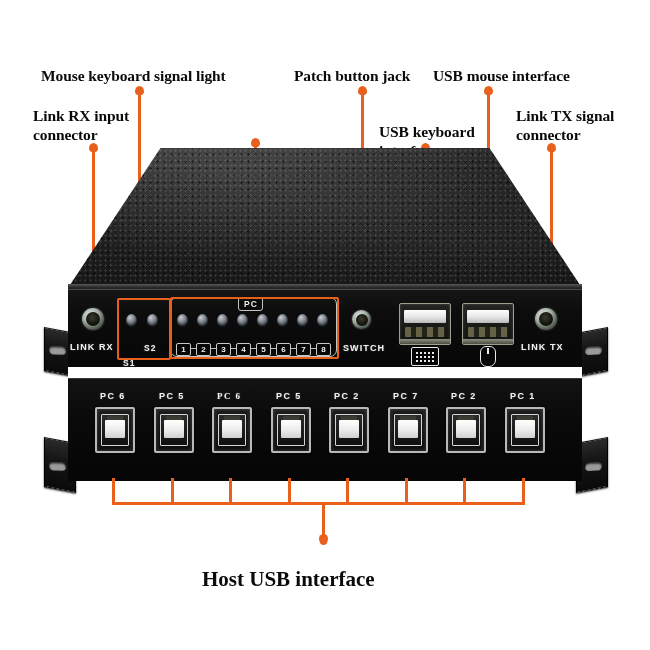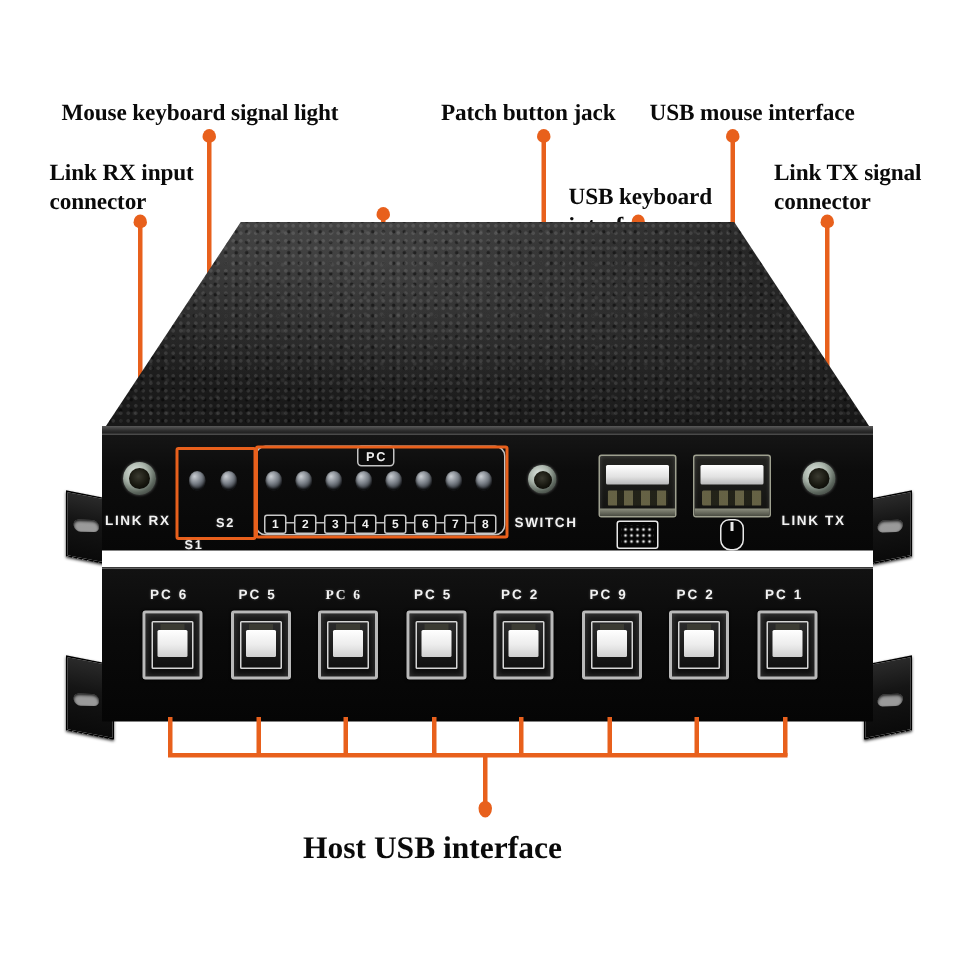--- a/index.html
+++ b/index.html
@@ -397,21 +397,21 @@
 
     <div class="gap"></div>
 
     <div class="face2"></div>
 
     <div class="silk" style="left:100px;top:391px;font-size:9px;letter-spacing:1.4px;">PC 6</div>
     <div class="silk" style="left:159px;top:391px;font-size:9px;letter-spacing:1.4px;">PC 5</div>
     <div class="silk" style="left:217px;top:391px;font-size:9px;letter-spacing:1.4px;font-family:Liberation Serif, serif;">PC 6</div>
     <div class="silk" style="left:276px;top:391px;font-size:9px;letter-spacing:1.4px;">PC 5</div>
     <div class="silk" style="left:334px;top:391px;font-size:9px;letter-spacing:1.4px;">PC 2</div>
-    <div class="silk" style="left:393px;top:391px;font-size:9px;letter-spacing:1.4px;">PC 9</div>
+    <div class="silk" style="left:393px;top:391px;font-size:9px;letter-spacing:1.4px;">PC 7</div>
     <div class="silk" style="left:451px;top:391px;font-size:9px;letter-spacing:1.4px;text-align:right;">PC 2</div>
     <div class="silk" style="left:510px;top:391px;font-size:9px;letter-spacing:1.4px;">PC 1</div>
 
     <div class="usbb" style="left:95px;top:407px;">
       <span class="inner">
         <span class="top-notch"></span>
         <span class="blk"></span>
       </span>
     </div>
     <div class="usbb" style="left:154px;top:407px;">
@@ -468,15 +468,15 @@
     <div class="bk" style="left:405px;top:478px;width:3px;height:26px;"></div>
     <div class="bk" style="left:463px;top:478px;width:3px;height:26px;"></div>
     <div class="bk" style="left:522px;top:478px;width:3px;height:26px;"></div>
 
     <div class="bk" style="left:112px;top:502px;width:413px;height:3px;"></div>
 
     <div class="bk" style="left:322px;top:502px;width:3px;height:36px;"></div>
     <div class="bkdot" style="left:319px;top:534px;"></div>
   </div>
 
-  <div class="caption" style="left:202px;top:553px;">Host USB interface</div>
+  <div class="caption" style="left:202px;top:567px;">Host USB interface</div>
 
 </div>
 
 </body></html>

